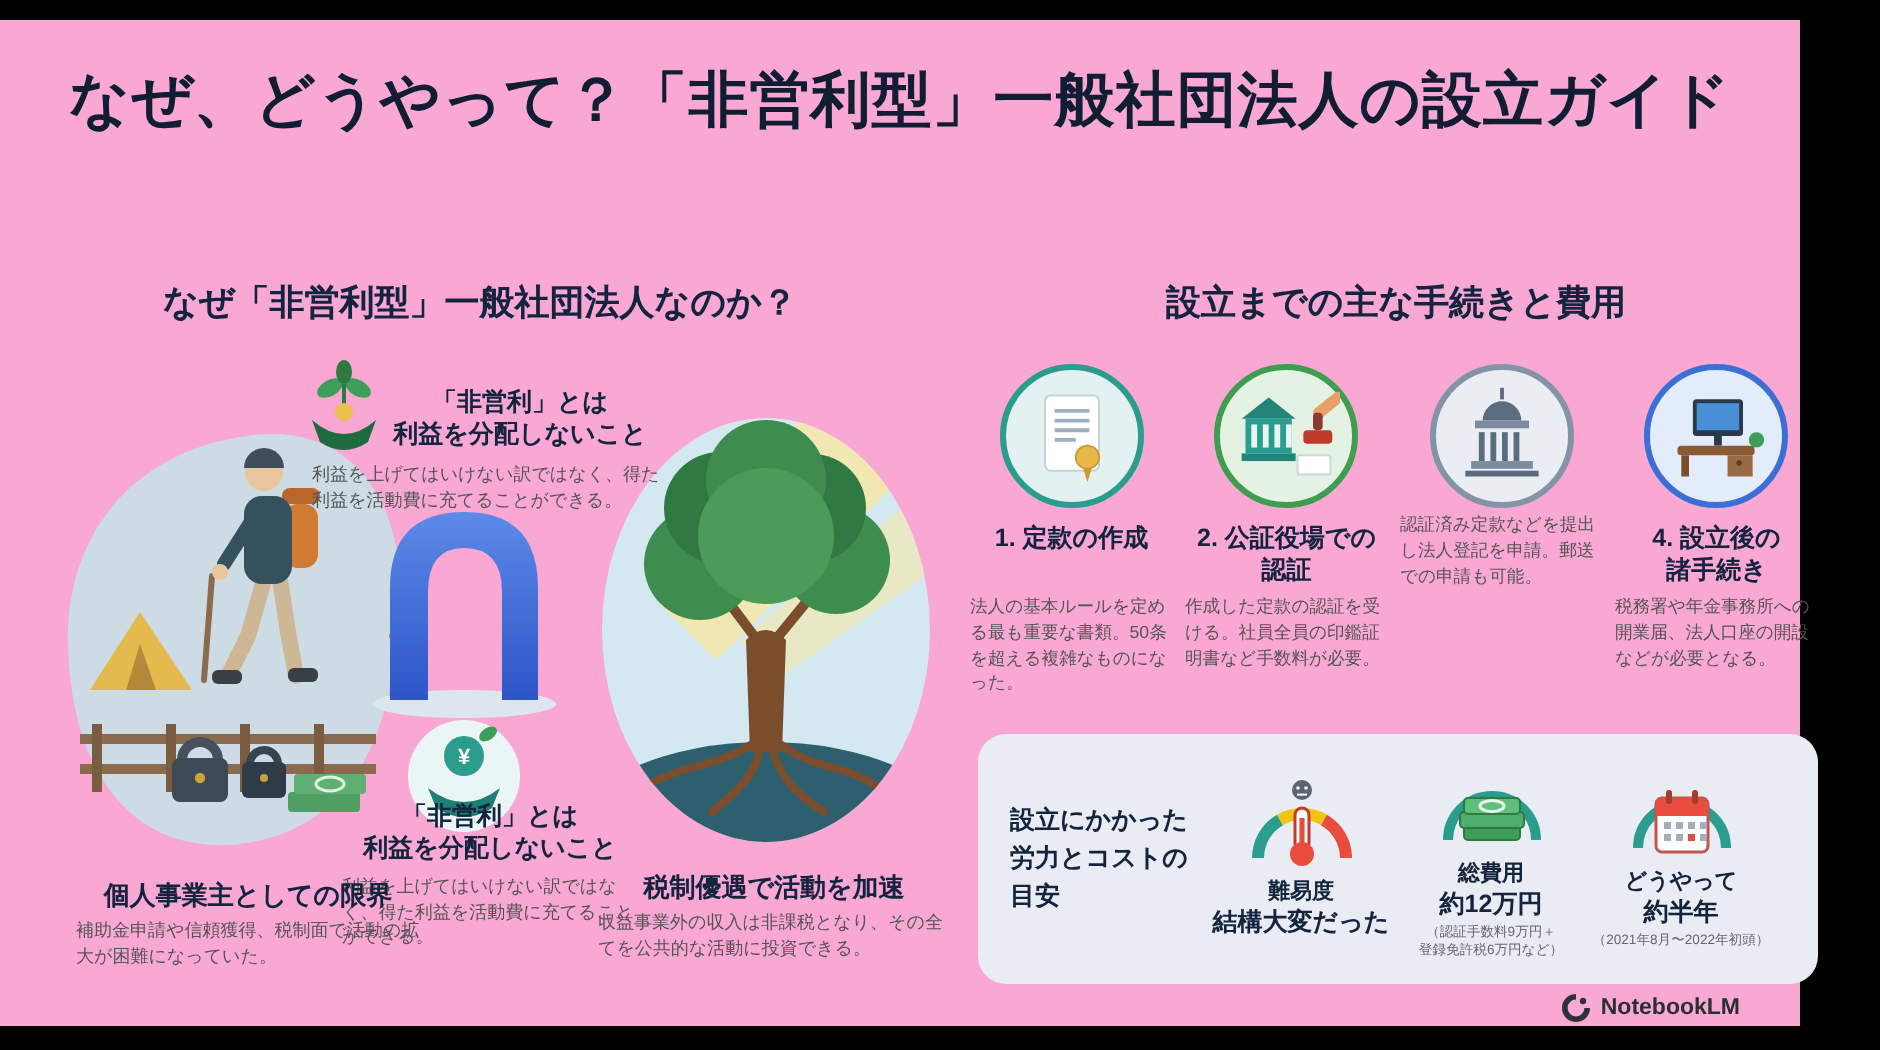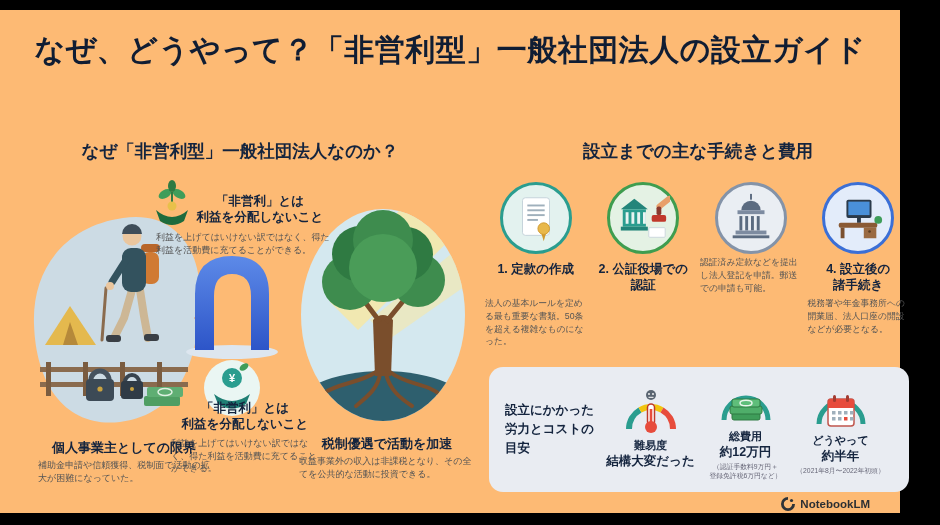--- a/index.html
+++ b/index.html
@@ -1,18 +1,18 @@
 <!DOCTYPE html>
 <html><head>
 <meta charset="utf-8">
 <style>
   html,body{margin:0;padding:0;background:#111;}
   .stage{position:relative;width:940px;height:525px;background:#000;overflow:hidden;
          font-family:"Liberation Sans","DejaVu Sans",sans-serif;}
-  .canvas{position:absolute;left:0;top:10px;width:900px;height:503px;background:#fdba74;}
+  .canvas{position:absolute;left:0;top:10px;width:900px;height:503px;background:#f9a8d4;}
   .page-title{position:absolute;top:20px;left:0;width:100%;text-align:center;
               font-size:30px;font-weight:900;color:#101d33;letter-spacing:.5px;}
   .col-heading{position:absolute;font-size:17.5px;font-weight:800;color:#14243e;text-align:center;}
   .lh{left:20px;top:129px;width:440px;}
   .rh{left:478px;top:129px;width:440px;font-family:Liberation Mono, monospace;}
   .illu{position:absolute;left:28px;top:160px;width:438px;height:264px;}
   .preline{white-space:pre-line;}
   .card-title{position:absolute;font-weight:800;color:#14243e;text-align:center;line-height:1.3;}
   .card-body{position:absolute;color:#555;text-align:left;line-height:1.4;}
   .np-top-t{left:188px;top:183px;width:144px;font-size:12.5px;}
@@ -206,20 +206,21 @@
             </g>
             <rect x="5" y="37" width="28" height="4" fill="#23857a"></rect>
             <rect x="34" y="38" width="17" height="10" rx="1" fill="#ffffff" stroke="#ccd6dd"></rect>
             <path d="M55 8 L45 16" stroke="#e8a06a" stroke-width="6" stroke-linecap="round"></path>
             <rect x="42" y="16" width="5" height="9" rx="2" fill="#8a3a2e"></rect>
             <rect x="37" y="25" width="15" height="7" rx="2" fill="#c0392b"></rect>
           </svg>
         </div>
         <div class="step-title preline">2. 公証役場での
 認証</div>
+        <div class="step-body">作成した定款の認証を受ける。社員全員の印鑑証明書など手数料が必要。</div>
       </div>
 
       <div class="step">
         <div class="circle s3">
           <svg width="54" height="54" viewBox="0 0 56 56">
             <rect x="27" y="3" width="2" height="6" fill="#5b6b80"></rect>
             <path d="M18 20 a10 10 0 0 1 20 0 Z" fill="#5b6b80"></path>
             <rect x="14" y="20" width="28" height="4" fill="#7d8ba0"></rect>
             <g fill="#5b6b80">
               <rect x="16" y="26" width="3" height="15"></rect>

